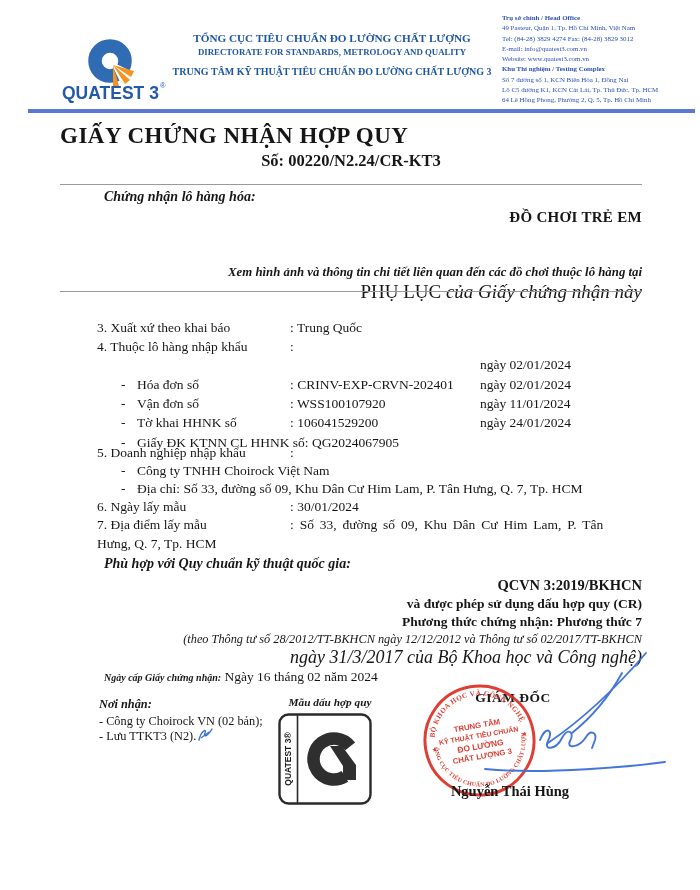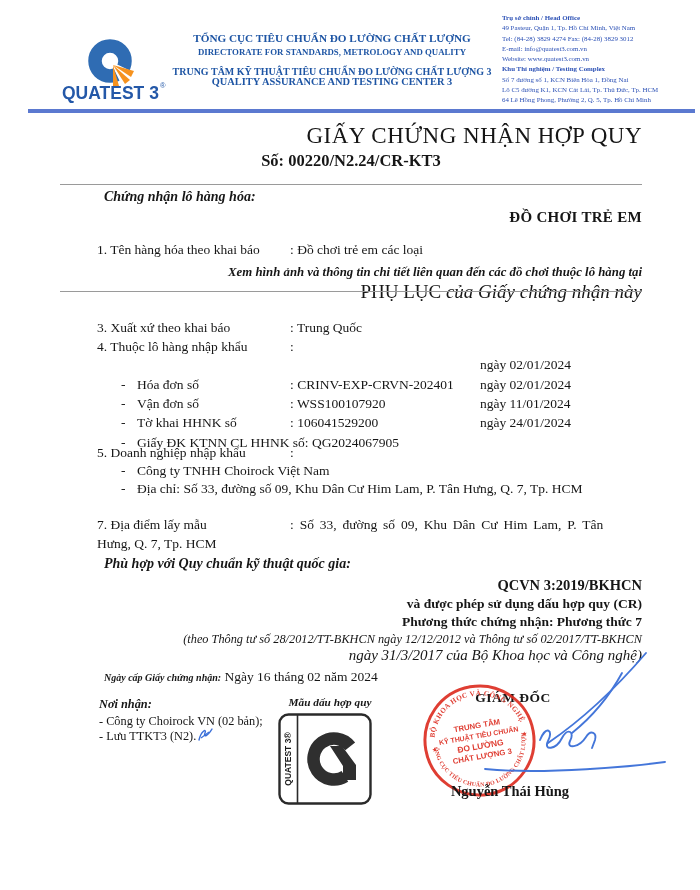--- a/index.html
+++ b/index.html
@@ -12,22 +12,22 @@
   .hdr-org .l1{font-size:11.2px;margin-bottom:3px;white-space:nowrap}
   .hdr-org .l2{font-size:8.8px;margin-bottom:10px;white-space:nowrap}
   .hdr-org .l3{font-size:10px;white-space:nowrap}
   .hdr-org .l4{font-size:10.4px;white-space:nowrap}
   .contact{position:absolute;left:502px;top:13px;width:196px;color:#2b50b5;
            font-size:6.9px;line-height:10.3px;white-space:nowrap}
   .contact .b{font-weight:bold}
   .blue-rule{position:absolute;left:28px;top:109px;width:667px;height:3.5px;background:#5b79d0}
 
   
-  .title-main{position:absolute;left:60px;top:123px;width:582px;text-align:right;
-              font-size:23px;font-weight:normal;letter-spacing:.5px}
+  .title-main{position:absolute;left:60px;top:123px;width:582px;text-align:left;
+              font-size:23px;font-weight:bold;letter-spacing:.5px}
   .title-num{position:absolute;left:60px;top:151px;width:582px;text-align:center;
              font-size:16.5px;font-weight:bold}
   .hr{position:absolute;left:60px;width:582px;height:1px;background:#9a9a9a}
 
   
   .intro{position:absolute;left:104px;font-size:14px;font-weight:bold;font-style:italic;white-space:nowrap}
   .ctr{position:absolute;left:60px;width:582px;text-align:right;white-space:nowrap}
   .product{top:209px;font-size:15px;font-weight:bold;letter-spacing:.3px}
   .note1{top:265px;font-size:12.8px;font-weight:bold;font-style:italic}
   .note2{top:281px;font-size:19px;font-weight:normal}
@@ -37,21 +37,21 @@
   .sub{left:121px}
   .dash{display:inline-block;width:16px}
   .slbl{display:inline-block;width:153px}
   .date{position:absolute;left:480px;font-size:13.5px;white-space:nowrap}
   .just{word-spacing:2.5px}
 
   .c1{top:577px;font-size:14.5px;font-weight:bold}
   .c2{top:596px;font-size:13.5px;font-weight:bold}
   .c3{top:614px;font-size:13.5px;font-weight:bold}
   .c4{top:632px;font-size:12.3px;font-style:italic}
-  .c5{top:647px;font-size:15px;font-style:italic}
+  .c5{top:647px;font-size:18px;font-style:italic}
   .issue{position:absolute;left:104px;top:669px;font-size:13.5px;white-space:nowrap}
   .issue .bi{font-weight:bold;font-style:italic;font-size:10px}
 
   
   .fsmall{position:absolute;left:99px;font-size:12.3px;white-space:nowrap}
   .fbi{font-weight:bold;font-style:italic}
   .mark-caption{position:absolute;left:270px;top:696px;width:120px;text-align:center;
                 font-size:11.3px;font-weight:bold;font-style:italic;white-space:nowrap}
   .giamdoc{position:absolute;left:463px;top:690px;width:100px;text-align:center;
            font-size:13.5px;font-weight:bold;letter-spacing:.5px;z-index:1}
@@ -75,21 +75,20 @@
       <path d="M58 35 L64 56 L58 57 Z"></path>
     </g>
     <text x="7" y="69" font-family="Liberation Sans, sans-serif" font-weight="bold" font-size="17.5" fill="#2458a8">QUATEST 3</text>
     <text x="105" y="58" font-family="Liberation Sans, sans-serif" font-size="7.5" fill="#2458a8">®</text>
   </svg>
 
   <div class="hdr-org">
     <div class="l1">TỔNG CỤC TIÊU CHUẨN ĐO LƯỜNG CHẤT LƯỢNG</div>
     <div class="l2">DIRECTORATE FOR STANDARDS, METROLOGY AND QUALITY</div>
     <div class="l3">TRUNG TÂM KỸ THUẬT TIÊU CHUẨN ĐO LƯỜNG CHẤT LƯỢNG 3</div>
-    <div class="l4">QUALITY ASSURANCE AND TESTING CENTER 3</div>
   </div>
 
   <div class="contact">
     <div class="b">Trụ sở chính / Head Office</div>
     <div>49 Pasteur, Quận 1, Tp. Hồ Chí Minh, Việt Nam</div>
     <div>Tel: (84-28) 3829 4274    Fax: (84-28) 3829 3012</div>
     <div>E-mail: info@quatest3.com.vn</div>
     <div>Website: www.quatest3.com.vn</div>
     <div class="b">Khu Thí nghiệm / Testing Complex</div>
     <div>Số 7 đường số 1, KCN Biên Hòa 1, Đồng Nai</div>
@@ -100,23 +99,20 @@
   <div class="blue-rule"></div>
 
   <div class="title-main">GIẤY CHỨNG NHẬN HỢP QUY</div>
   <div class="title-num">Số: 00220/N2.24/CR-KT3</div>
 
   <div class="hr" style="top:184px"></div>
 
   <div class="intro" style="top:189px">Chứng nhận lô hàng hóa:</div>
   <div class="ctr product">ĐỒ CHƠI TRẺ EM</div>
 
-  <div class="ln" style="top:242px">
-    <span class="lbl">1. Tên hàng hóa theo khai báo</span><span>: Đồ chơi trẻ em các loại</span>
-  </div>
 
   <div class="ctr note1">Xem hình ảnh và thông tin chi tiết liên quan đến các đồ chơi thuộc lô hàng tại</div>
   <div class="ctr note2">
     <span>PHỤ LỤC</span><span class="it"> của Giấy chứng nhận này</span>
   </div>
 
   <div class="hr" style="top:291px"></div>
 
   <div class="ln" style="top:320px">
     <span class="lbl">3. Xuất xứ theo khai báo</span><span>: Trung Quốc</span>
@@ -149,20 +145,23 @@
   <div class="ln" style="top:445px">
     <span class="lbl">5. Doanh nghiệp nhập khẩu</span><span>:</span>
   </div>
   <div class="ln sub" style="top:463px">
     <span class="dash">-</span><span>Công ty TNHH Choirock Việt Nam</span>
   </div>
   <div class="ln sub" style="top:481px">
     <span class="dash">-</span><span>Địa chỉ: Số 33, đường số 09, Khu Dân Cư Him Lam, P. Tân Hưng, Q. 7, Tp. HCM</span>
   </div>
 
+  <div class="ln" style="top:499px">
+    <span class="lbl">6. Ngày lấy mẫu</span><span>: 30/01/2024</span>
+  </div>
   <div class="ln" style="top:517px">
     <span class="lbl">7. Địa điểm lấy mẫu</span><span class="just">: Số 33, đường số 09, Khu Dân Cư Him Lam, P. Tân</span>
   </div>
   <div class="ln" style="top:536px">Hưng, Q. 7, Tp. HCM</div>
 
   <div class="intro" style="top:556px">Phù hợp với Quy chuẩn kỹ thuật quốc gia:</div>
   <div class="ctr c1">QCVN 3:2019/BKHCN</div>
   <div class="ctr c2">và được phép sử dụng dấu hợp quy (CR)</div>
   <div class="ctr c3">Phương thức chứng nhận: Phương thức 7</div>
   <div class="ctr c4">(theo Thông tư số 28/2012/TT-BKHCN ngày 12/12/2012 và Thông tư số 02/2017/TT-BKHCN</div>

